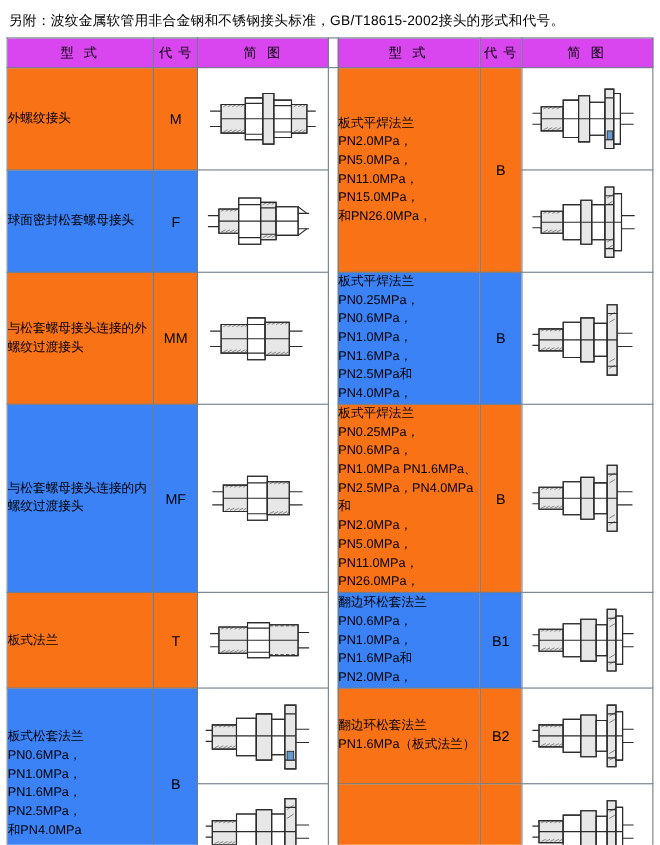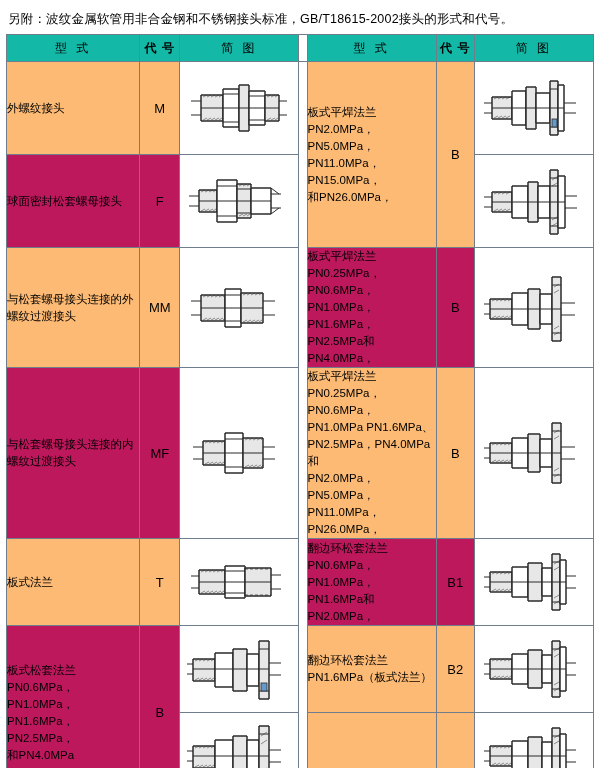--- a/index.html
+++ b/index.html
@@ -27,40 +27,40 @@
     border-collapse:collapse;
     width:588px;
     table-layout:fixed;
   }
   table.main td, table.main th{
     border:1px solid #6f7d8c;
     padding:0;
     vertical-align:middle;
   }
   .hdr td{
-    background:#14b8a6;
+    background:#d946ef;
     height:26px;
     text-align:center;
     font-size:12px;
     letter-spacing:3px;
     font-weight:normal;
   }
-  .hdr td.code{letter-spacing:1px;font-weight:bold;}
+  .hdr td.code{letter-spacing:1px;}
   .cell-name{
     font-size:11.5px;
     line-height:17px;
     padding:4px 5px;
     vertical-align:middle;
   }
   .cell-code{
     text-align:center;
     font-size:13px;
   }
-  .yellow{background:#be185d;}
-  .white{background:#fdba74;}
+  .yellow{background:#3b82f6;}
+  .white{background:#f97316;}
   .fig{
     background:#ffffff;
     text-align:center;
     vertical-align:middle;
   }
   .fig svg{display:block;margin:0 auto;}
   .divider{
     background:#ffffff;
     border-top:none;border-bottom:none;
   }

